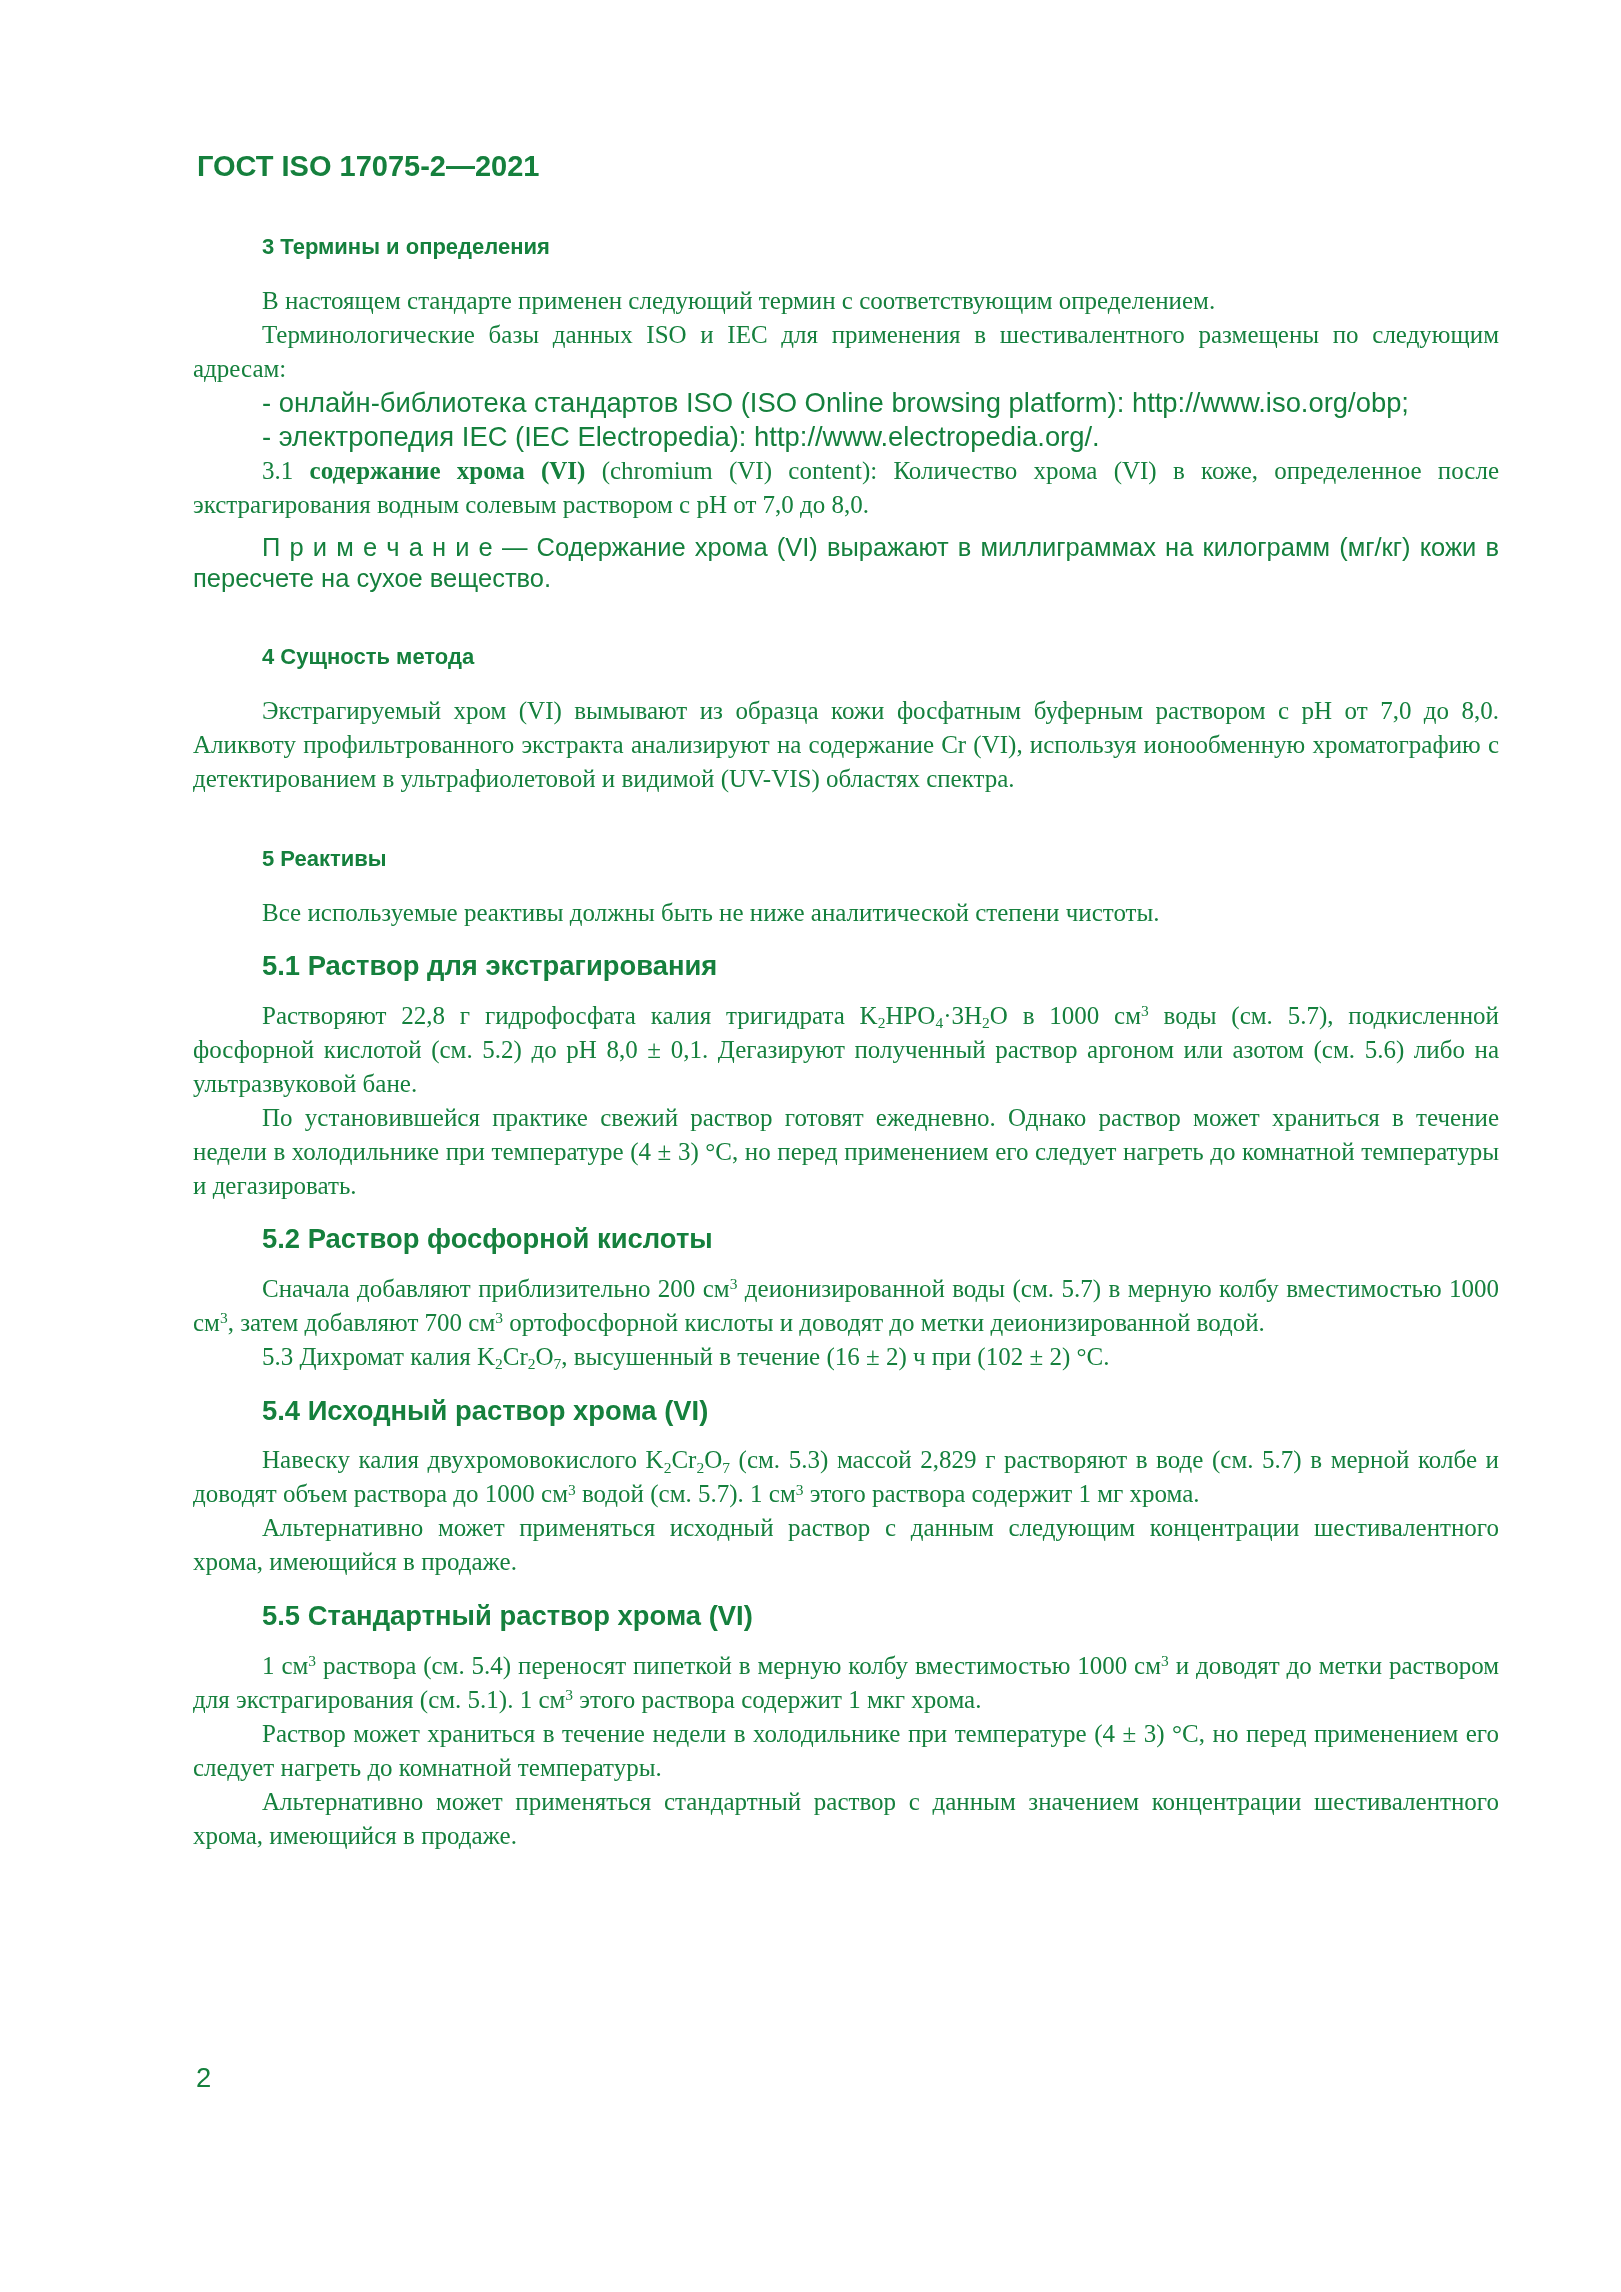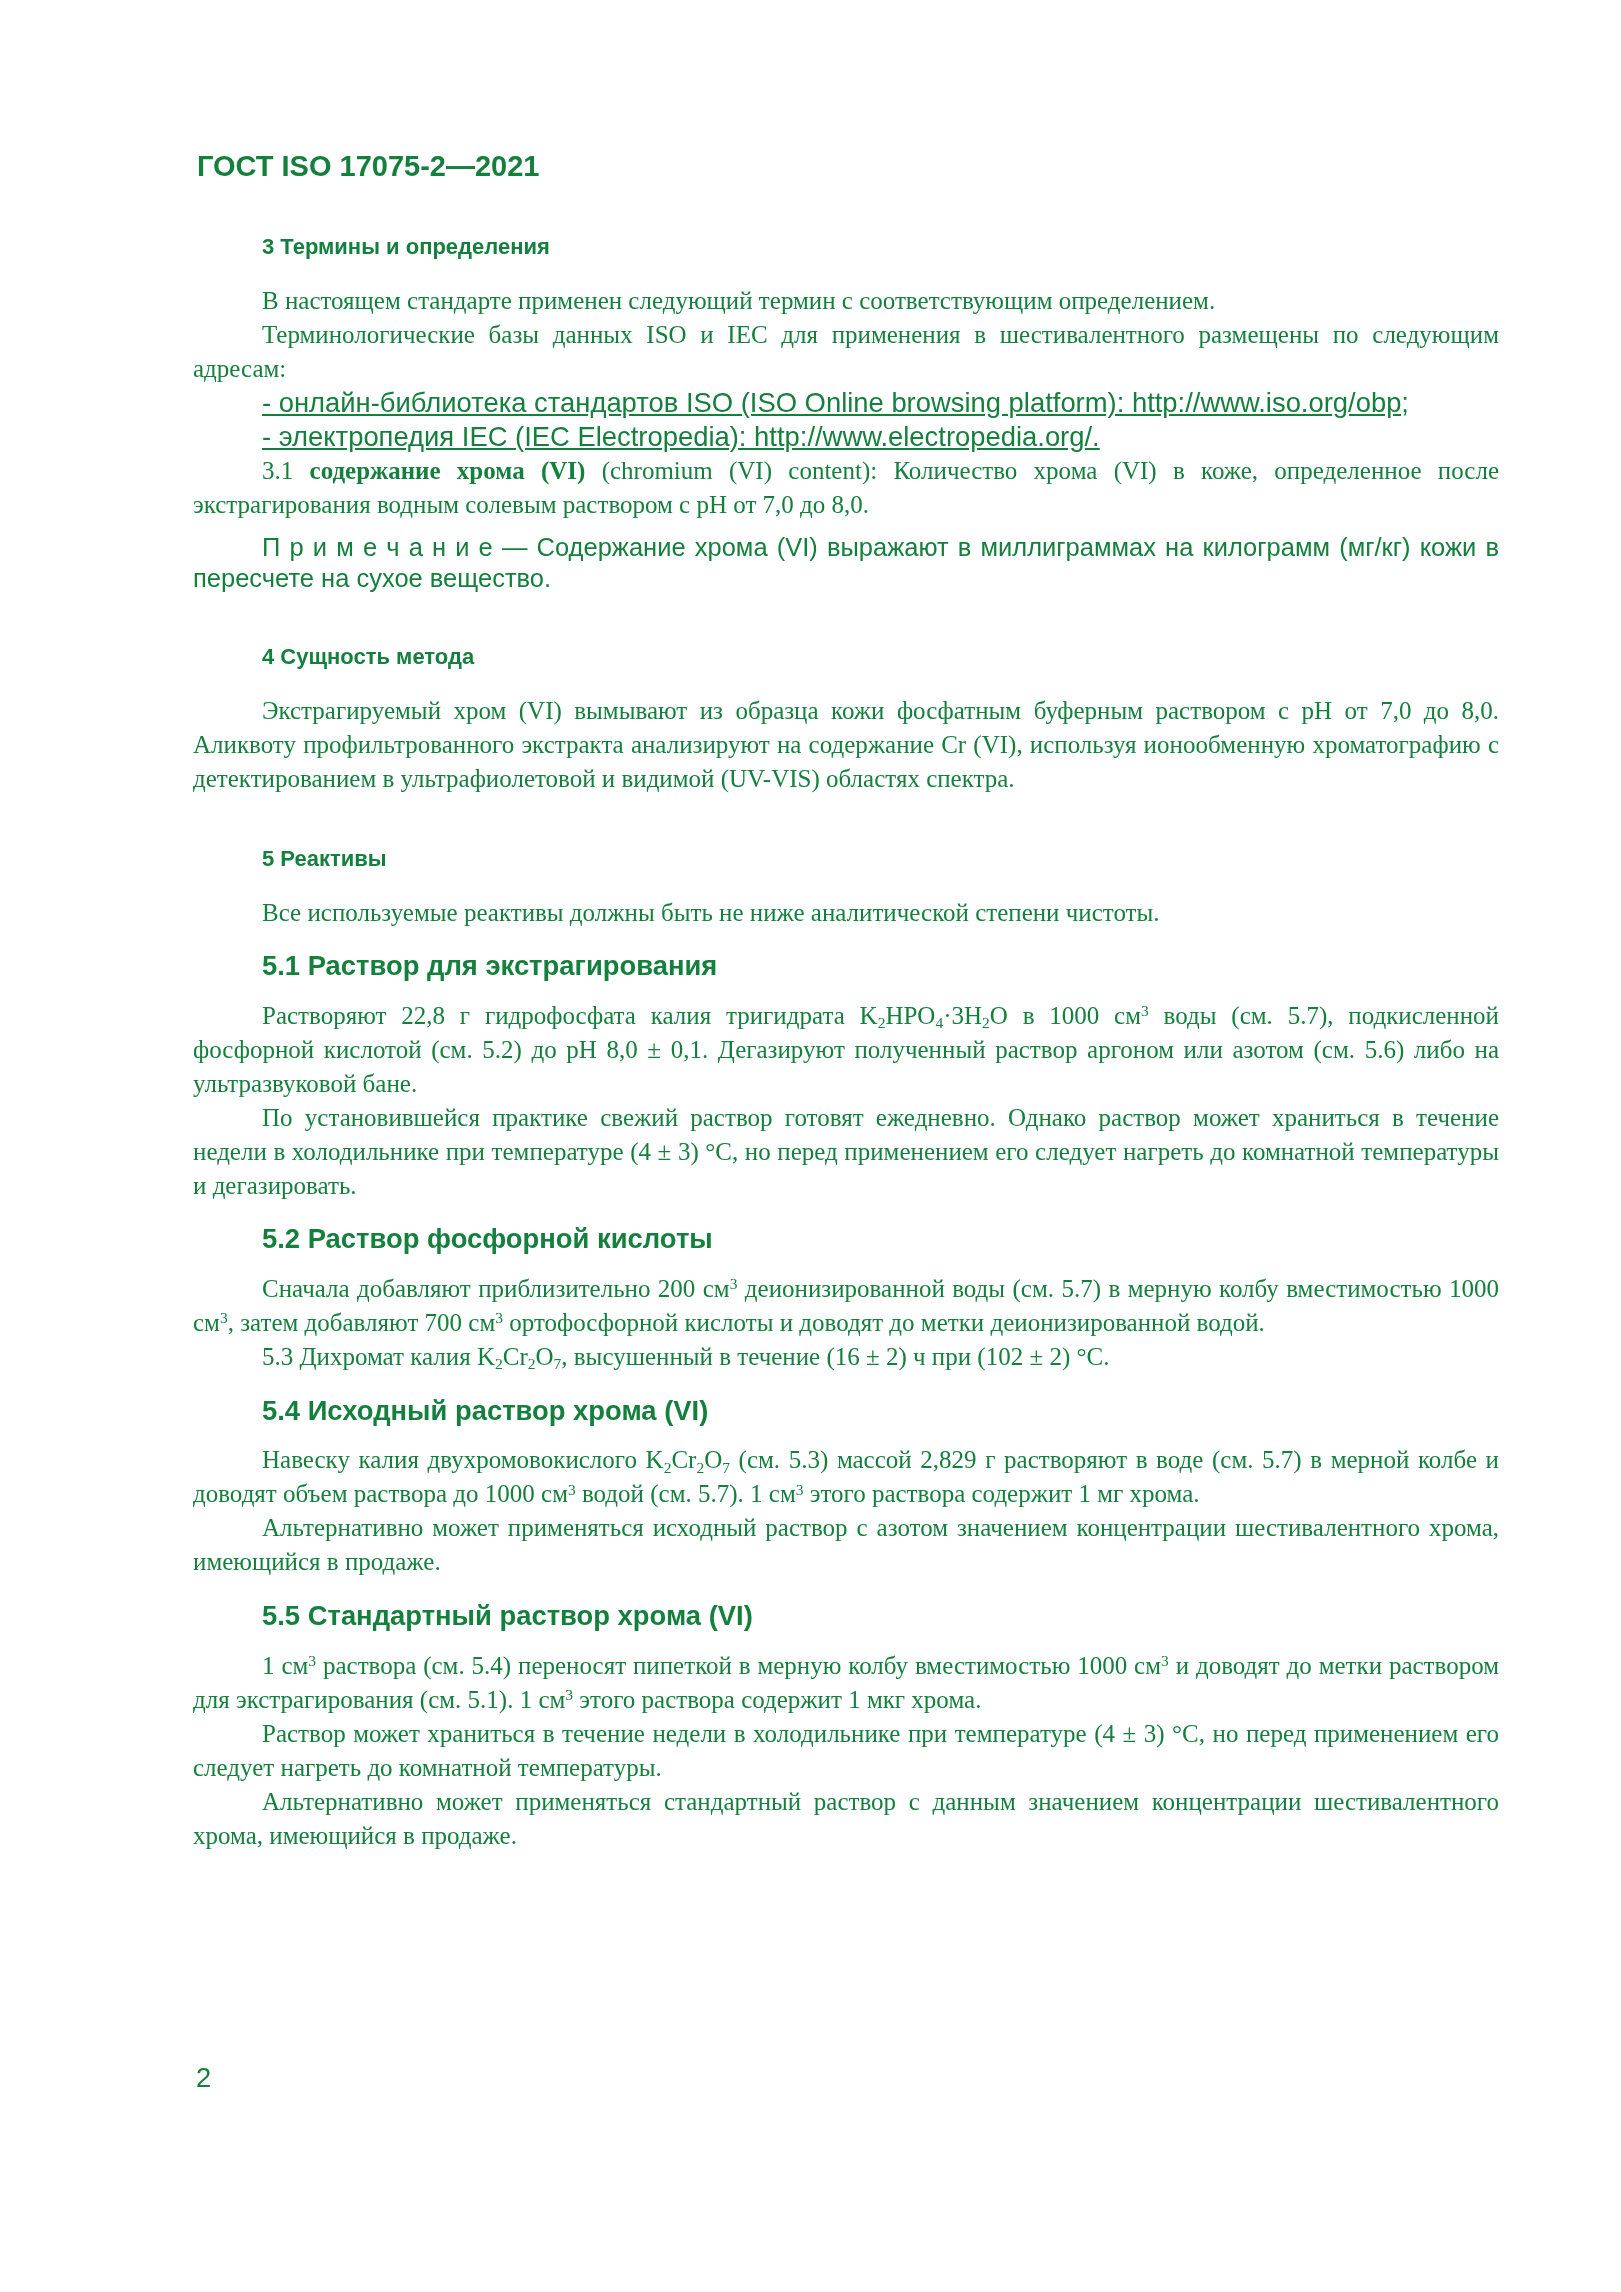--- a/index.html
+++ b/index.html
@@ -40,21 +40,20 @@
     margin: 0;
     text-align: justify;
     text-indent: 69px;
     font-family: Liberation Serif, serif;
   }
   .list-item {
     font-size: 27.4px;
     line-height: 34px;
     margin: 0;
     text-indent: 69px;
-    text-decoration: underline;
   }
   .note {
     font-size: 25.5px;
     line-height: 31px;
     margin: 10.8px 0 2.9px 0;
     text-align: justify;
     text-indent: 69px;
   }
   sup, sub {
     font-size: 0.62em;
@@ -95,21 +94,21 @@
   <div class="h2">5.1 Раствор для экстрагирования</div>
   <p class="para">Растворяют 22,8 г гидрофосфата калия тригидрата K<sub>2</sub>HPO<sub>4</sub>·3H<sub>2</sub>O в 1000 см<sup>3</sup> воды (см. 5.7), подкисленной фосфорной кислотой (см. 5.2) до pH 8,0 ± 0,1. Дегазируют полученный раствор аргоном или азотом (см. 5.6) либо на ультразвуковой бане.</p>
   <p class="para">По установившейся практике свежий раствор готовят ежедневно. Однако раствор может храниться в течение недели в холодильнике при температуре (4 ± 3) °C, но перед применением его следует нагреть до комнатной температуры и дегазировать.</p>
 
   <div class="h2">5.2 Раствор фосфорной кислоты</div>
   <p class="para">Сначала добавляют приблизительно 200 см<sup>3</sup> деионизированной воды (см. 5.7) в мерную колбу вместимостью 1000 см<sup>3</sup>, затем добавляют 700 см<sup>3</sup> ортофосфорной кислоты и доводят до метки деионизированной водой.</p>
   <p class="para">5.3 Дихромат калия K<sub>2</sub>Cr<sub>2</sub>O<sub>7</sub>, высушенный в течение (16 ± 2) ч при (102 ± 2) °C.</p>
 
   <div class="h2">5.4 Исходный раствор хрома (VI)</div>
   <p class="para">Навеску калия двухромовокислого K<sub>2</sub>Cr<sub>2</sub>O<sub>7</sub> (см. 5.3) массой 2,829 г растворяют в воде (см. 5.7) в мерной колбе и доводят объем раствора до 1000 см<sup>3</sup> водой (см. 5.7). 1 см<sup>3</sup> этого раствора содержит 1 мг хрома.</p>
-  <p class="para">Альтернативно может применяться исходный раствор с азотом значением концентрации шестивалентного хрома, имеющийся в продаже.</p>
+  <p class="para">Альтернативно может применяться исходный раствор с данным следующим концентрации шестивалентного хрома, имеющийся в продаже.</p>
 
   <div class="h2">5.5 Стандартный раствор хрома (VI)</div>
   <p class="para">1 см<sup>3</sup> раствора (см. 5.4) переносят пипеткой в мерную колбу вместимостью 1000 см<sup>3</sup> и доводят до метки раствором для экстрагирования (см. 5.1). 1 см<sup>3</sup> этого раствора содержит 1 мкг хрома.</p>
   <p class="para">Раствор может храниться в течение недели в холодильнике при температуре (4 ± 3) °C, но перед применением его следует нагреть до комнатной температуры.</p>
   <p class="para">Альтернативно может применяться стандартный раствор с данным значением концентрации шестивалентного хрома, имеющийся в продаже.</p>
 
   <div class="page-number">2</div>
 </div>
 
 

